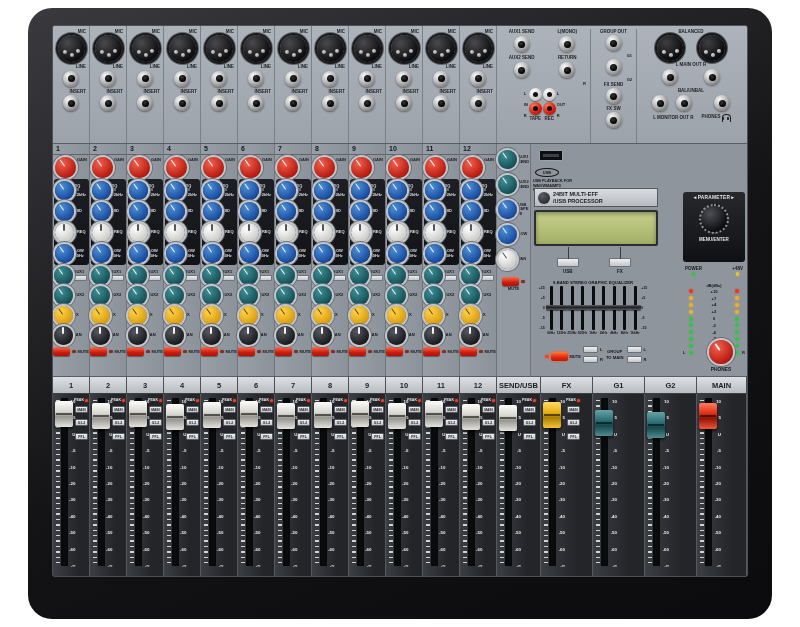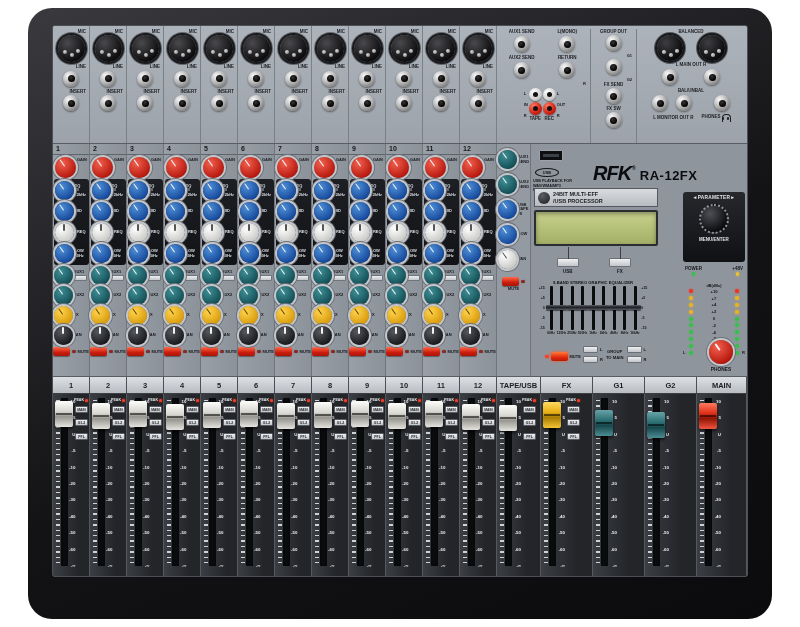--- a/index.html
+++ b/index.html
@@ -1232,25 +1232,20 @@
       </div>
 
       <div class="right-mid">
         <div class="usb-port"></div>
         <div class="usb-oval">USB</div>
         <div class="usb-lines">
           <div>USB PLAYBACK FOR</div>
           <div>WAV/WMA/MP3</div>
           <div>USB RECORDING</div>
         </div>
-        <div class="brand">
-          <span class="rfk">RFK</span>
-          <span class="reg">®</span>
-          <span class="model">RA-12FX</span>
-        </div>
         <div class="fx-plate">
           <span class="fx-logo"></span>
           <span class="fx-plate-txt">
             <div>24BIT MULTI-EFF</div>
             <div>/USB PROCESSOR</div>
           </span>
         </div>
         <div class="lcd"></div>
         <button class="proc-btn" style="left:26px;top:114px"></button>
         <span class="proc-lab" style="left:32px;top:125px">USB</span>
@@ -1476,21 +1471,21 @@
         <div class="strip-label" style="width: 37px;">3</div>
         <div class="strip-label" style="width: 37px;">4</div>
         <div class="strip-label" style="width: 37px;">5</div>
         <div class="strip-label" style="width: 37px;">6</div>
         <div class="strip-label" style="width: 37px;">7</div>
         <div class="strip-label" style="width: 37px;">8</div>
         <div class="strip-label" style="width: 37px;">9</div>
         <div class="strip-label" style="width: 37px;">10</div>
         <div class="strip-label" style="width: 37px;">11</div>
         <div class="strip-label" style="width: 37px;">12</div>
-        <div class="strip-label" style="width: 44px;">TAPE/USB</div>
+        <div class="strip-label" style="width: 44px;">SEND/USB</div>
         <div class="strip-label" style="width: 52px;">FX</div>
         <div class="strip-label" style="width: 52px;">G1</div>
         <div class="strip-label" style="width: 52px;">G2</div>
         <div class="strip-label" style="width: 50px;">MAIN</div>
       </div>
 
     <section class="fader-field" id="fader-field">
         <div class="fader-strip" style="width: 37px;">
     <div class="fleft">
       <div class="ticks"></div>

